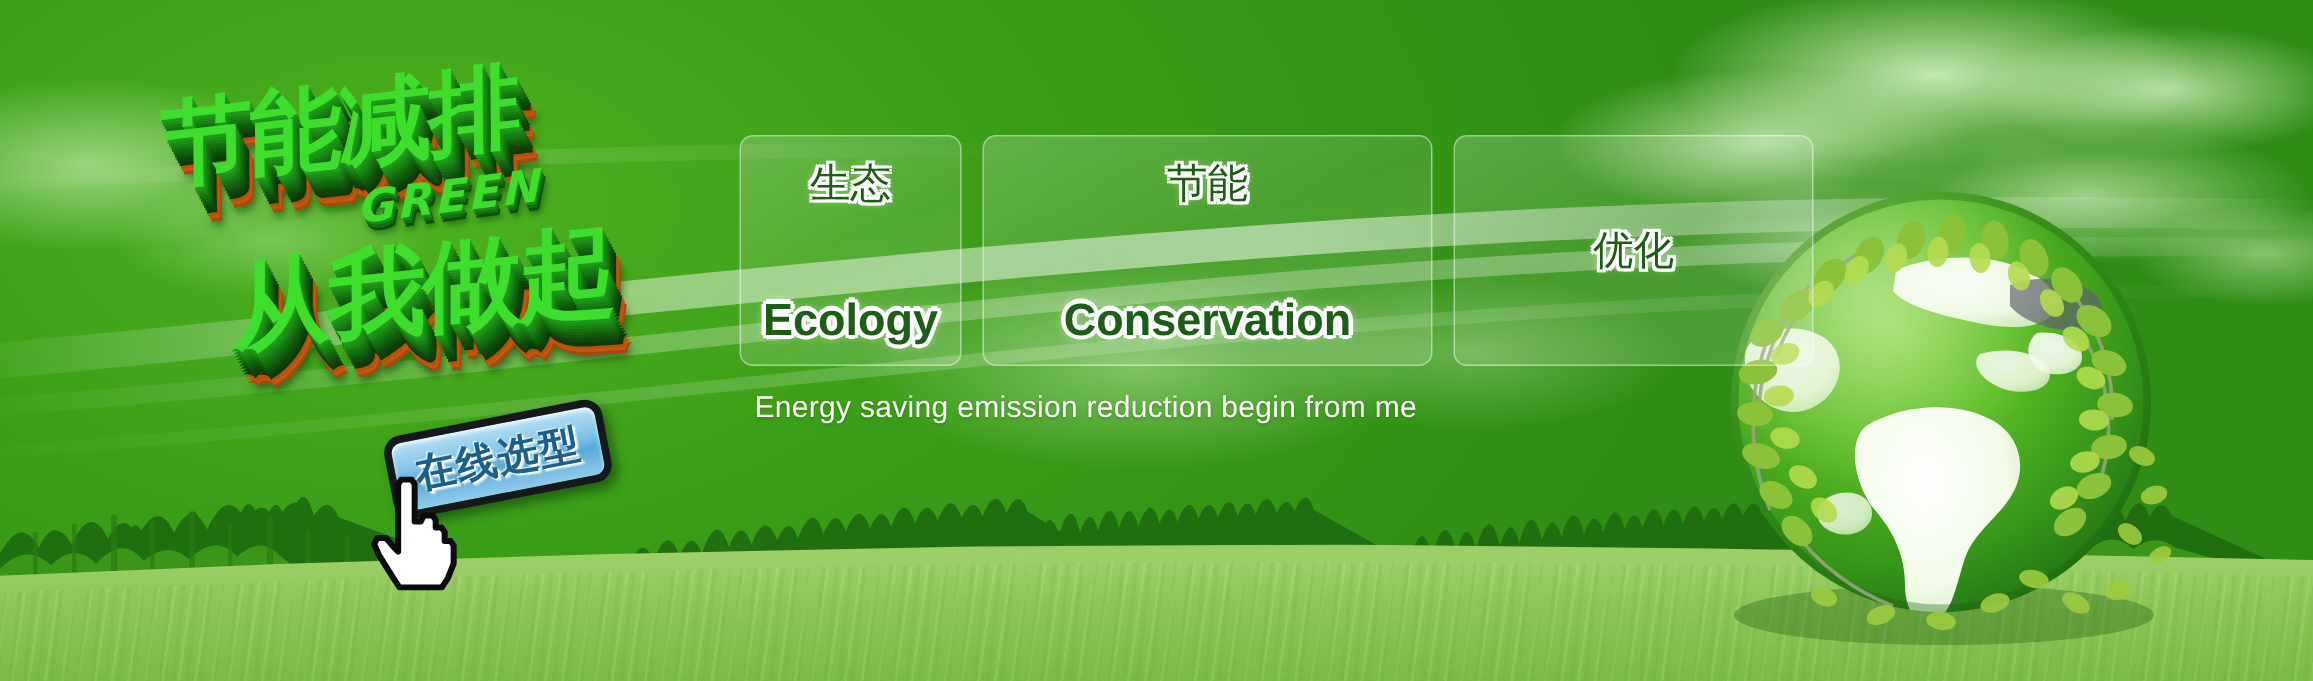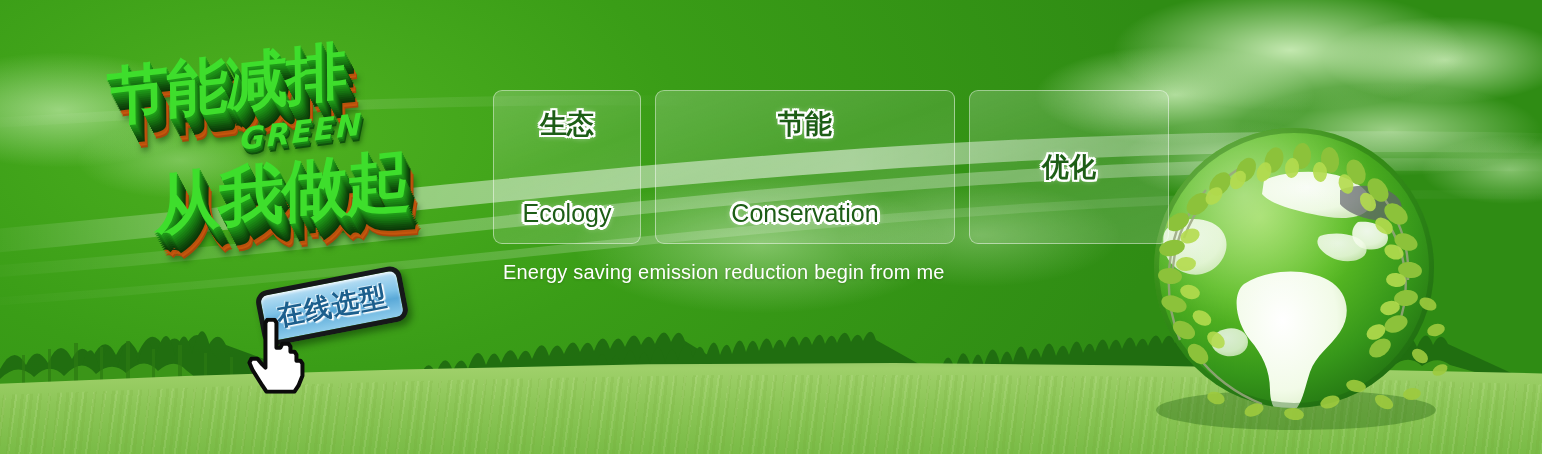--- a/index.html
+++ b/index.html
@@ -161,37 +161,37 @@
     border: 1px solid rgba(255,255,255,.45);
     background: linear-gradient(160deg, rgba(255,255,255,.20) 0%, rgba(255,255,255,.10) 45%, rgba(255,255,255,.17) 100%);
     display: flex;
     flex-direction: column;
     align-items: center;
     justify-content: center;
     gap: 28px;
     cursor: pointer;
   }
   .card.wide { width: 300px; }
-  .card.mid  { width: 200px; }
+  .card.mid  { width: 240px; }
 
   .card-cn {
     font-family: "DejaVu Sans", "Liberation Sans", sans-serif;
     font-size: 27px;
-    font-weight: bold;
+    font-weight: normal;
     color: #1d5e16;
     white-space: nowrap;
     text-shadow:
       -2px -2px 0 #fff, 2px -2px 0 #fff, -2px 2px 0 #fff, 2px 2px 0 #fff,
       -2px 0 0 #fff, 2px 0 0 #fff, 0 -2px 0 #fff, 0 2px 0 #fff,
       0 0 6px rgba(255,255,255,.9);
   }
   .card-en {
     font-family: "Liberation Sans", sans-serif;
-    font-size: 25px;
-    font-weight: normal;
+    font-size: 30px;
+    font-weight: bold;
     color: #1d5e16;
     white-space: nowrap;
     text-shadow:
       -2px -2px 0 #fff, 2px -2px 0 #fff, -2px 2px 0 #fff, 2px 2px 0 #fff,
       -2px 0 0 #fff, 2px 0 0 #fff, 0 -2px 0 #fff, 0 2px 0 #fff,
       -3px 0 0 #fff, 3px 0 0 #fff, 0 3px 0 #fff, 0 -3px 0 #fff,
       0 0 7px rgba(255,255,255,.95);
     margin-top: 29px;
   }
 

